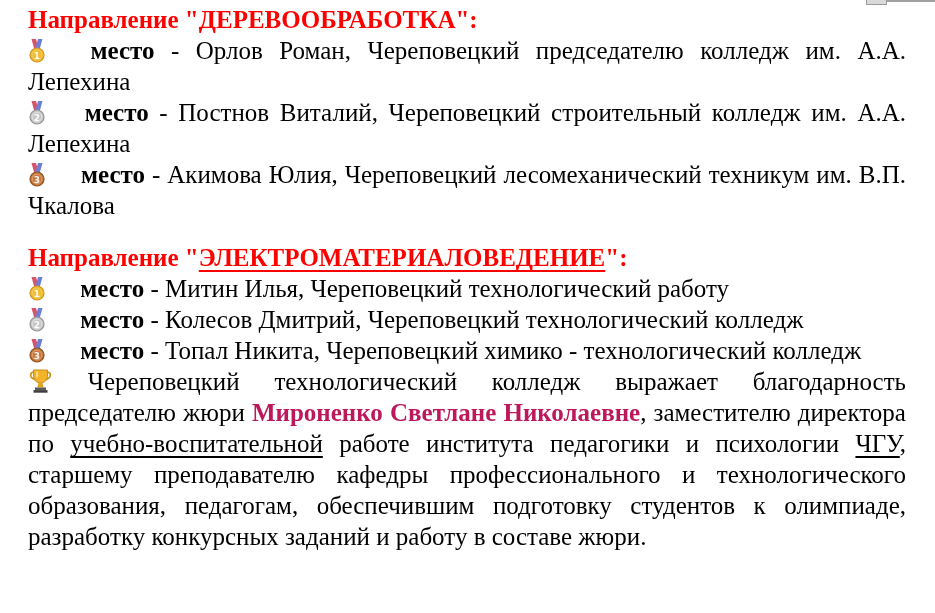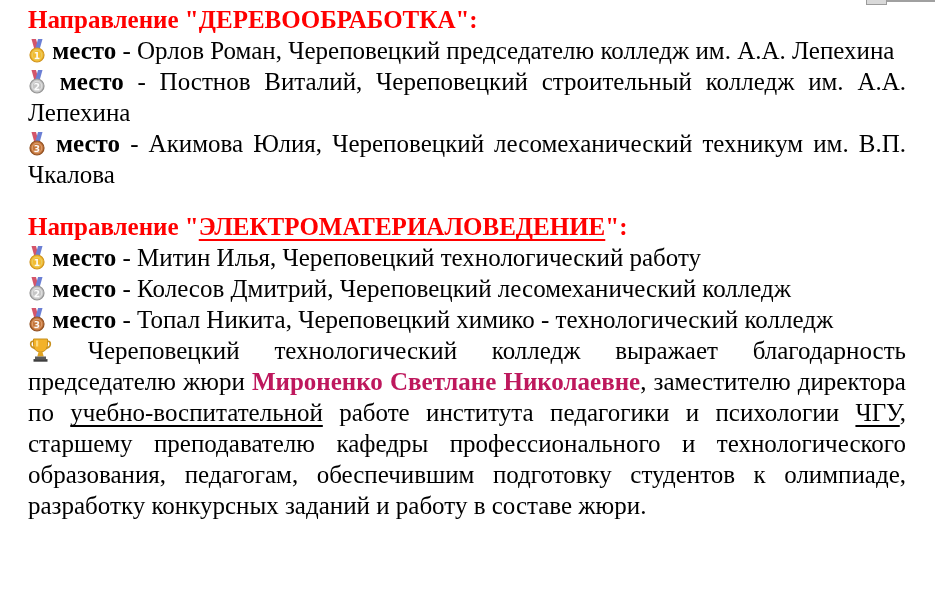--- a/index.html
+++ b/index.html
@@ -43,21 +43,21 @@
   .doc p { margin: 0; }
   h2.heading {
     margin: 0;
     font-size: 25px;
     line-height: 31px;
     font-weight: bold;
     color: #ff0000;
     text-align: left;
   }
   h2.sec2 { margin-top: 21px; }
-  .place { font-weight: bold; }
+  .place { font-weight: bold; margin-left: 28px; }
   .red-bold { color: #be185d; font-weight: bold; }
   .misspelled {
     text-decoration-line: underline;
     text-decoration-style: wavy;
     text-decoration-color: #ff2a2a;
     text-decoration-thickness: 1px;
     text-underline-offset: 4px;
     text-decoration-skip-ink: none;
     text-decoration: underline;
   }
@@ -125,21 +125,21 @@
           <circle cx="9" cy="16" r="4.8" fill="none" stroke="#e8ce6a" stroke-width="1"></circle>
           <text x="9" y="19.5" text-anchor="middle">1</text>
         </svg> <b class="place">место</b><span> - Митин Илья, Череповецкий технологический работу</span></p>
 
     <p class="item"><svg class="medal" viewBox="0 0 18 24">
           <polygon points="3.5,0 8,0 10.5,9 6,9" fill="#d4556a"></polygon>
           <polygon points="14.5,0 10,0 7.5,9 12,9" fill="#6b7fd4"></polygon>
           <circle cx="9" cy="16" r="7" fill="#c6c6c6" stroke="#949494" stroke-width="1.2"></circle>
           <circle cx="9" cy="16" r="4.8" fill="none" stroke="#e3e3e3" stroke-width="1"></circle>
           <text x="9" y="19.5" text-anchor="middle">2</text>
-        </svg> <b class="place">место</b><span> - Колесов Дмитрий, Череповецкий лесомеханический колледж</span></p>
+        </svg> <b class="place">место</b><span> - Колесов Дмитрий, Череповецкий технологический колледж</span></p>
 
     <p class="item"><svg class="medal" viewBox="0 0 18 24">
           <polygon points="3.5,0 8,0 10.5,9 6,9" fill="#d4556a"></polygon>
           <polygon points="14.5,0 10,0 7.5,9 12,9" fill="#6b7fd4"></polygon>
           <circle cx="9" cy="16" r="7" fill="#c5763b" stroke="#8f4f22" stroke-width="1.2"></circle>
           <circle cx="9" cy="16" r="4.8" fill="none" stroke="#e0a376" stroke-width="1"></circle>
           <text x="9" y="19.5" text-anchor="middle">3</text>
         </svg> <b class="place">место</b><span> - Топал Никита, Череповецкий химико - технологический колледж</span></p>
 
     <p class="ack"><svg class="trophy" viewBox="0 0 24 26">

